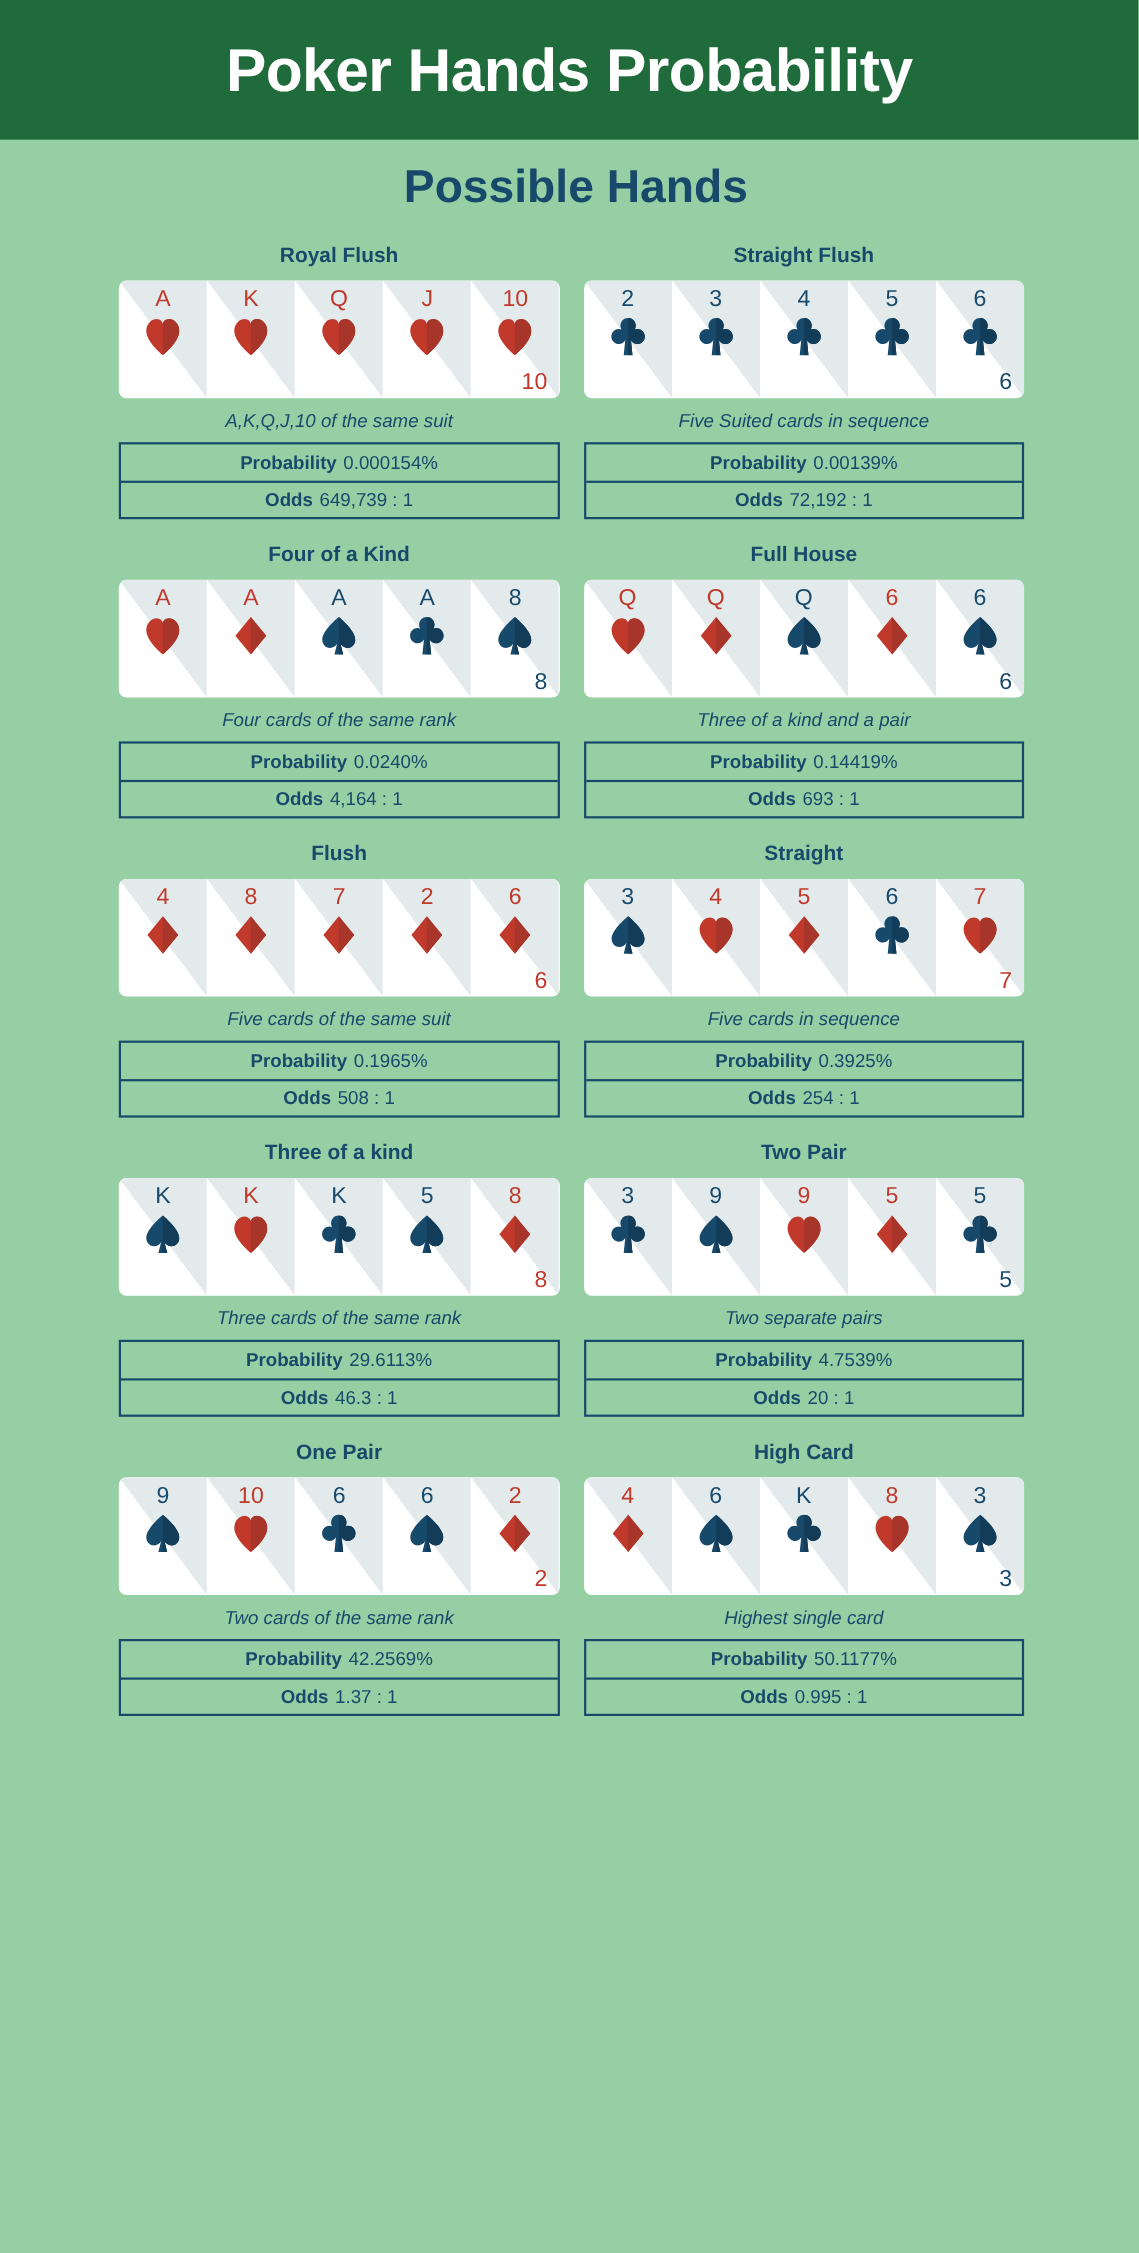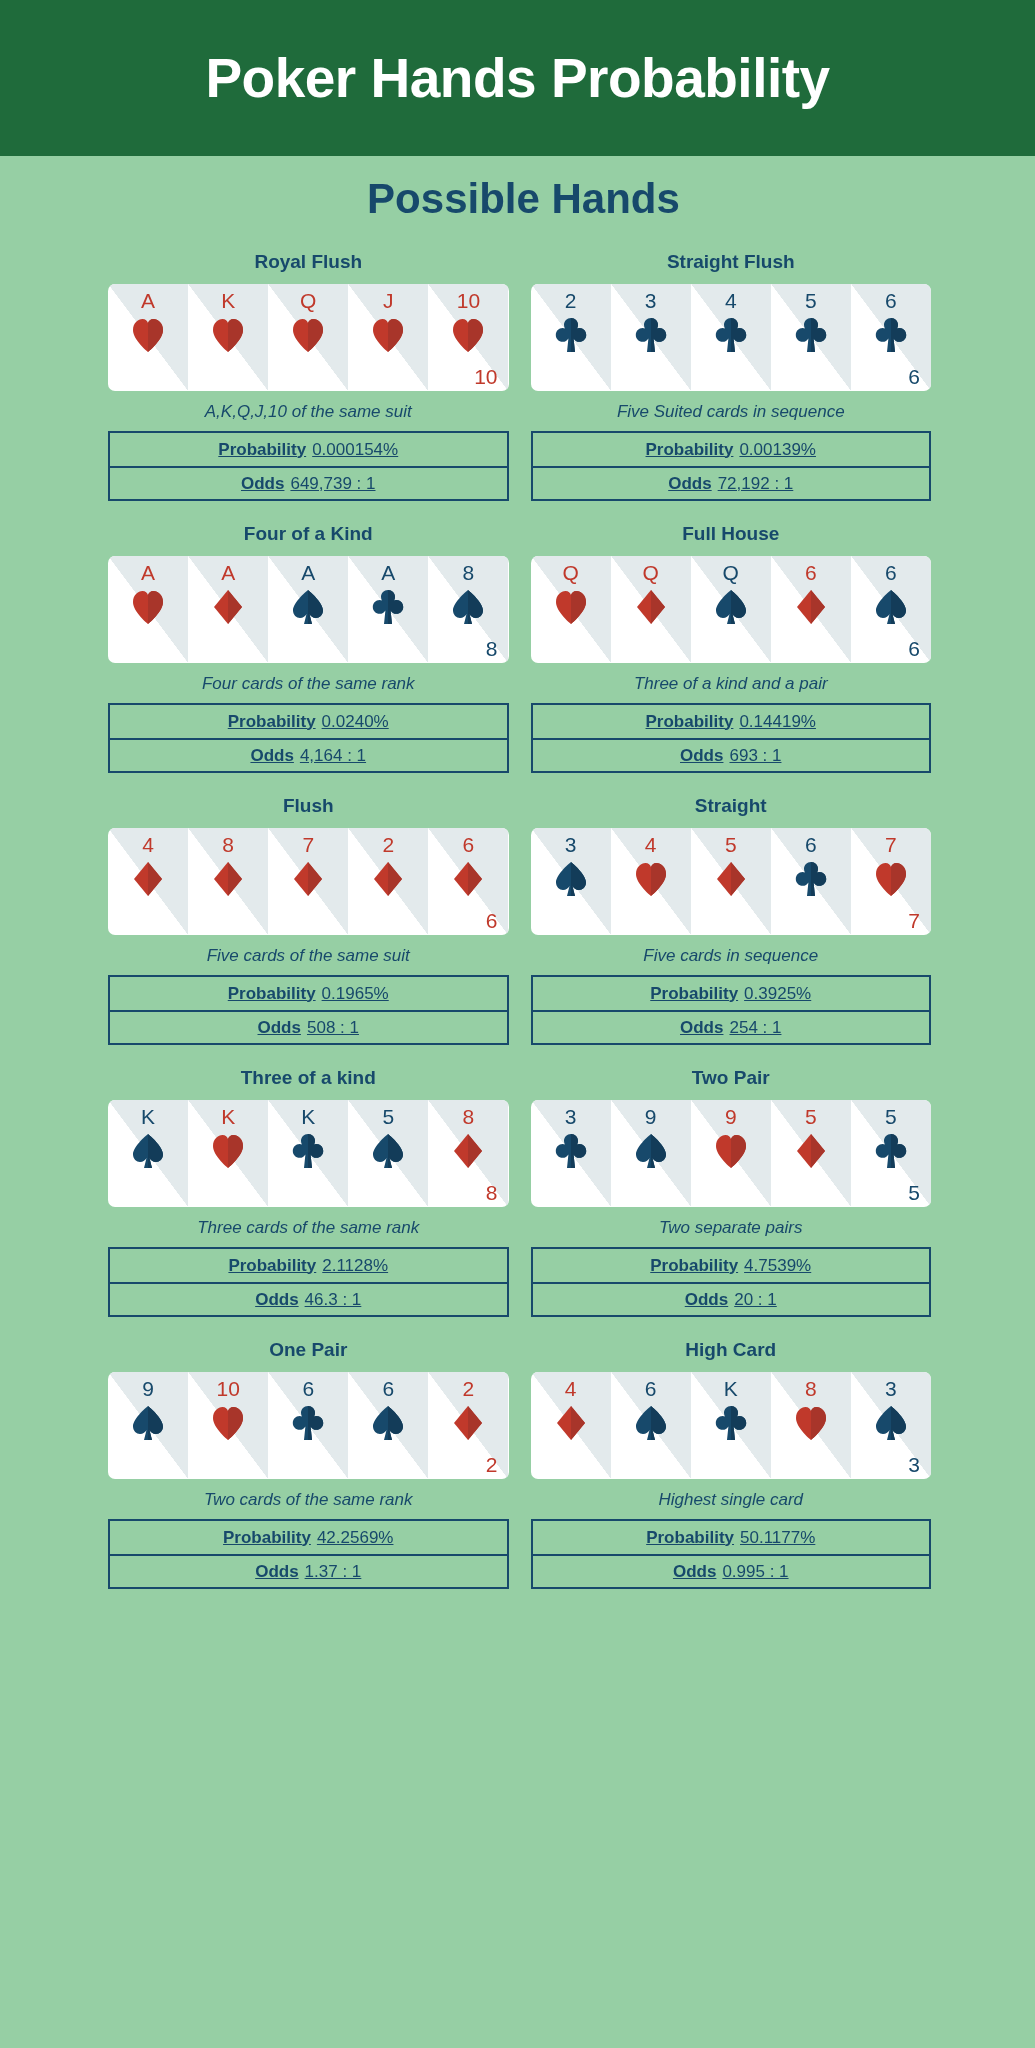--- a/index.html
+++ b/index.html
@@ -10,21 +10,21 @@
   }
 
   body {
     background: #96cfa4;
     font-family: "Liberation Sans", sans-serif;
     overflow: hidden;
   }
 
   
   #header-bar {
-    height: 156px;
+    height: 127px;
     background: #1f6b3b;
     display: flex;
     align-items: center;
     justify-content: center;
   }
   #header-title {
     color: #ffffff;
     font-size: 55px;
     font-weight: bold;
     letter-spacing: -0.5px;
@@ -150,21 +150,20 @@
     width: 100%;
     border: 2px solid #17496b;
   }
   .stat-row {
     height: 33px;
     display: flex;
     align-items: center;
     justify-content: center;
     font-size: 17px;
     color: #17496b;
-    text-decoration: underline;
   }
   .stat-row + .stat-row { border-top: 2px solid #17496b; }
   .stat-label { font-weight: bold; }
   .stat-value { margin-left: 6px; }
 </style>
 </head>
 <body>
 
 <div id="header-bar">
   <h1 id="header-title">Poker Hands Probability</h1>
@@ -629,21 +628,21 @@
               </clipPath>
             <polygon points="17,0 40,0 40,40 17,40" fill="#a8352a" clip-path="url(#c34)"></polygon>
             </svg></div>
         </div>
         <div class="corner-value red">8</div>
       </div>
       <div class="hand-desc">Three cards of the same rank</div>
       <div class="stats">
         <div class="stat-row">
           <span class="stat-label">Probability</span>
-          <span class="stat-value">2.1128%</span>
+          <span class="stat-value">29.6113%</span>
         </div>
         <div class="stat-row">
           <span class="stat-label">Odds</span>
           <span class="stat-value">46.3 : 1</span>
         </div>
       </div>
     </div>
     <div class="hand-block">
       <div class="hand-name">Two Pair</div>
       <div class="card-strip">

